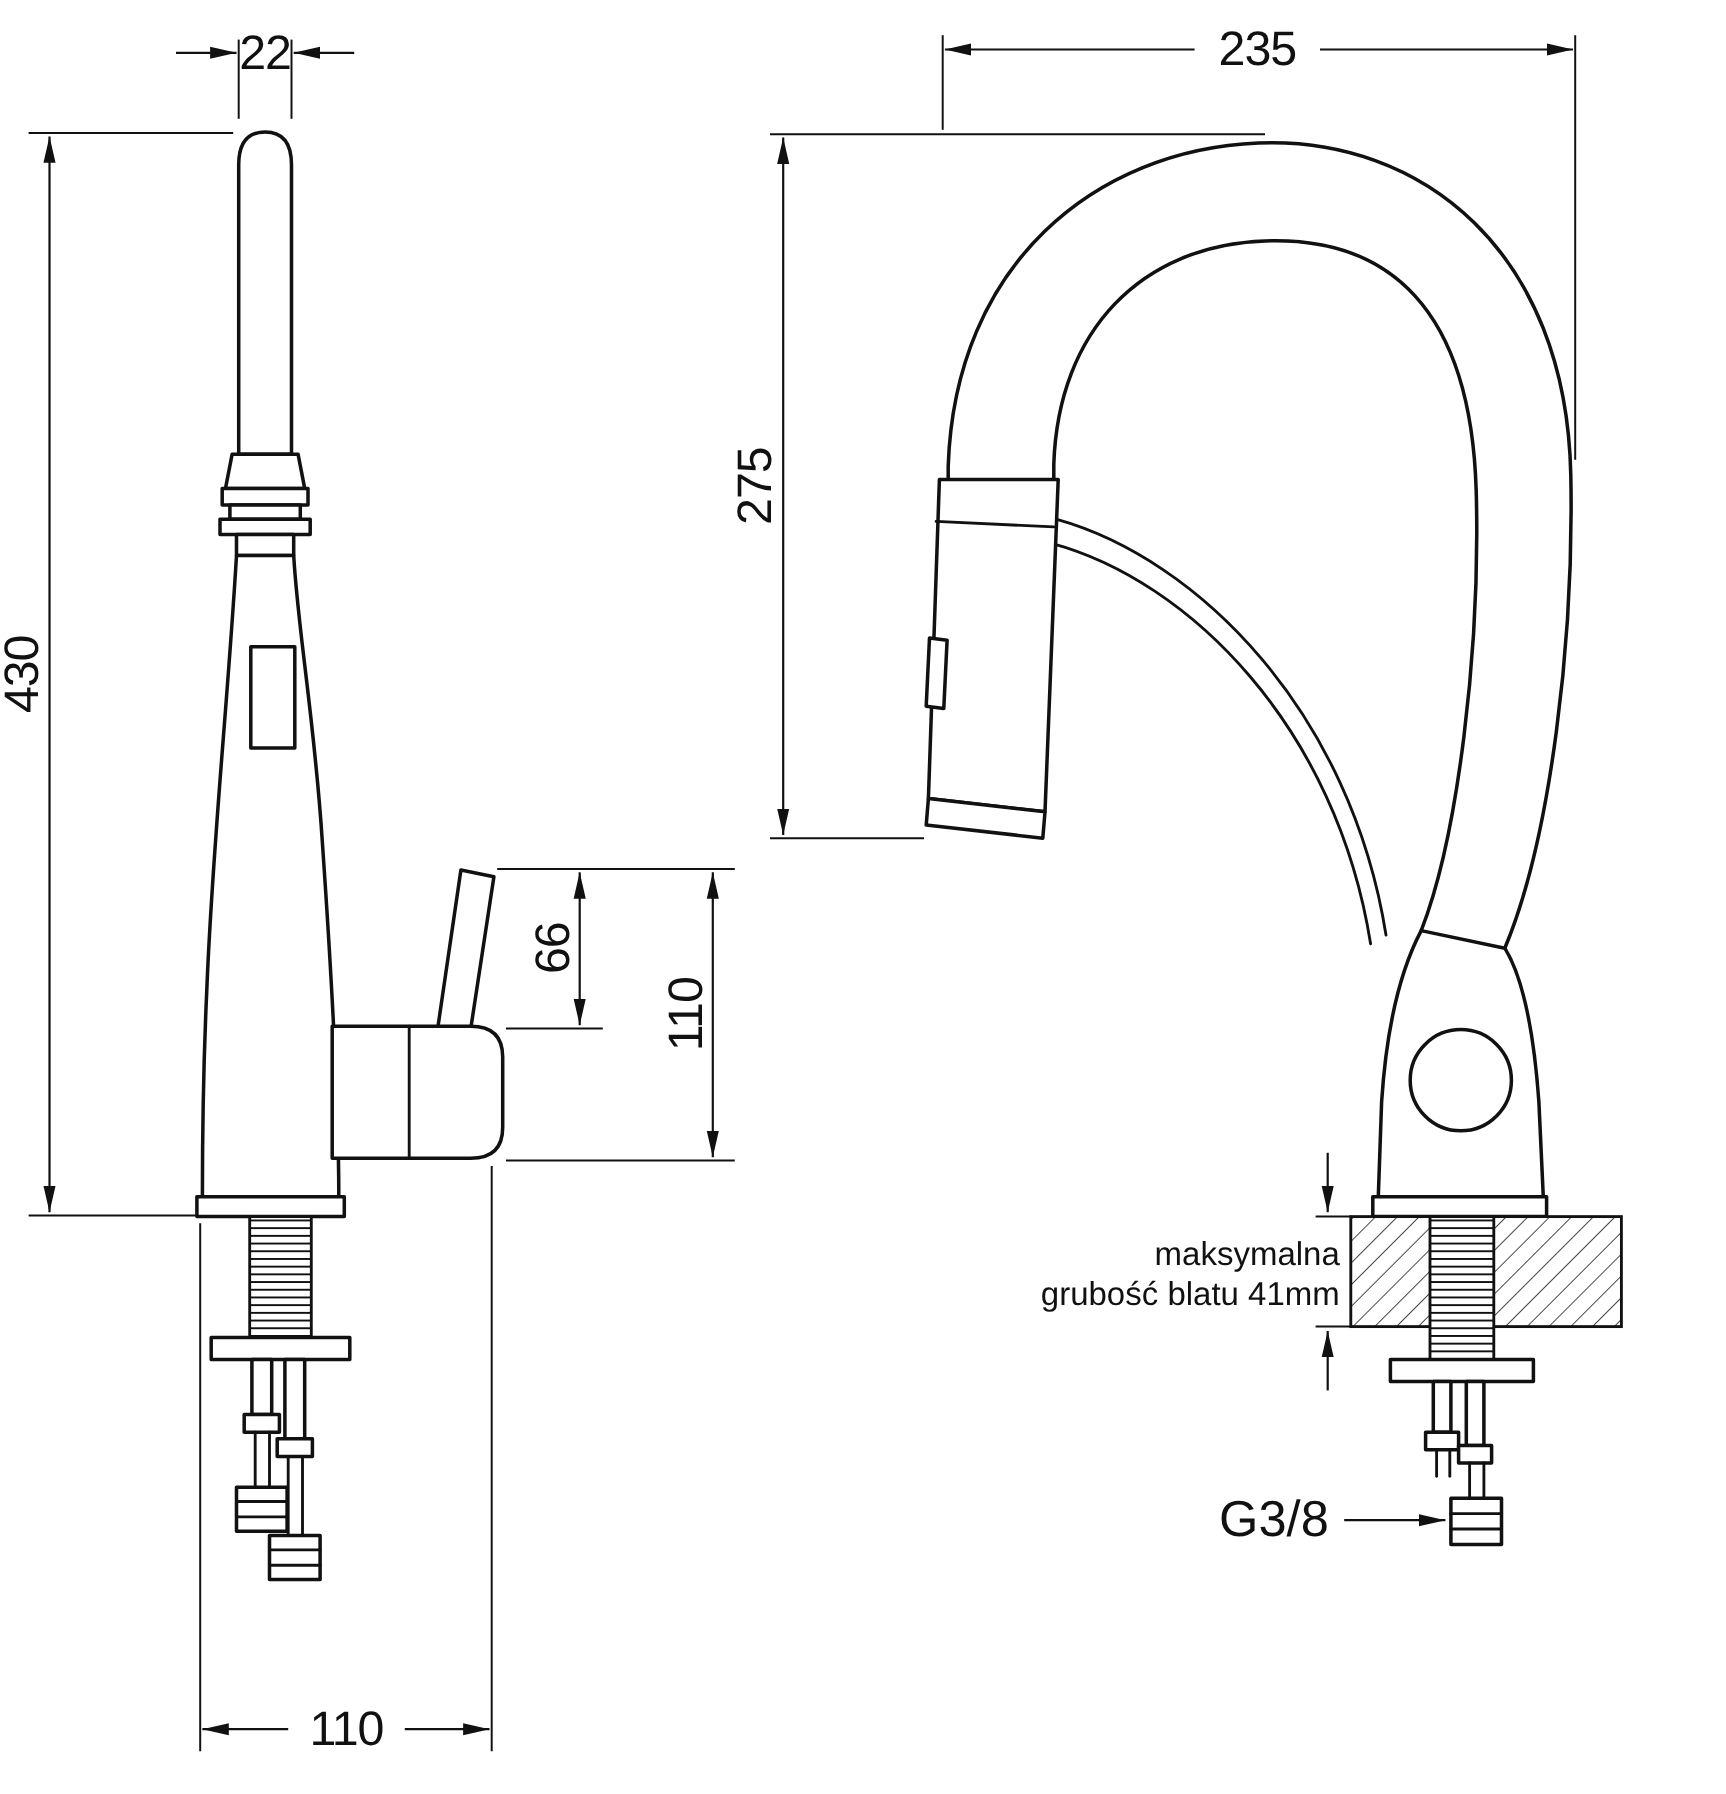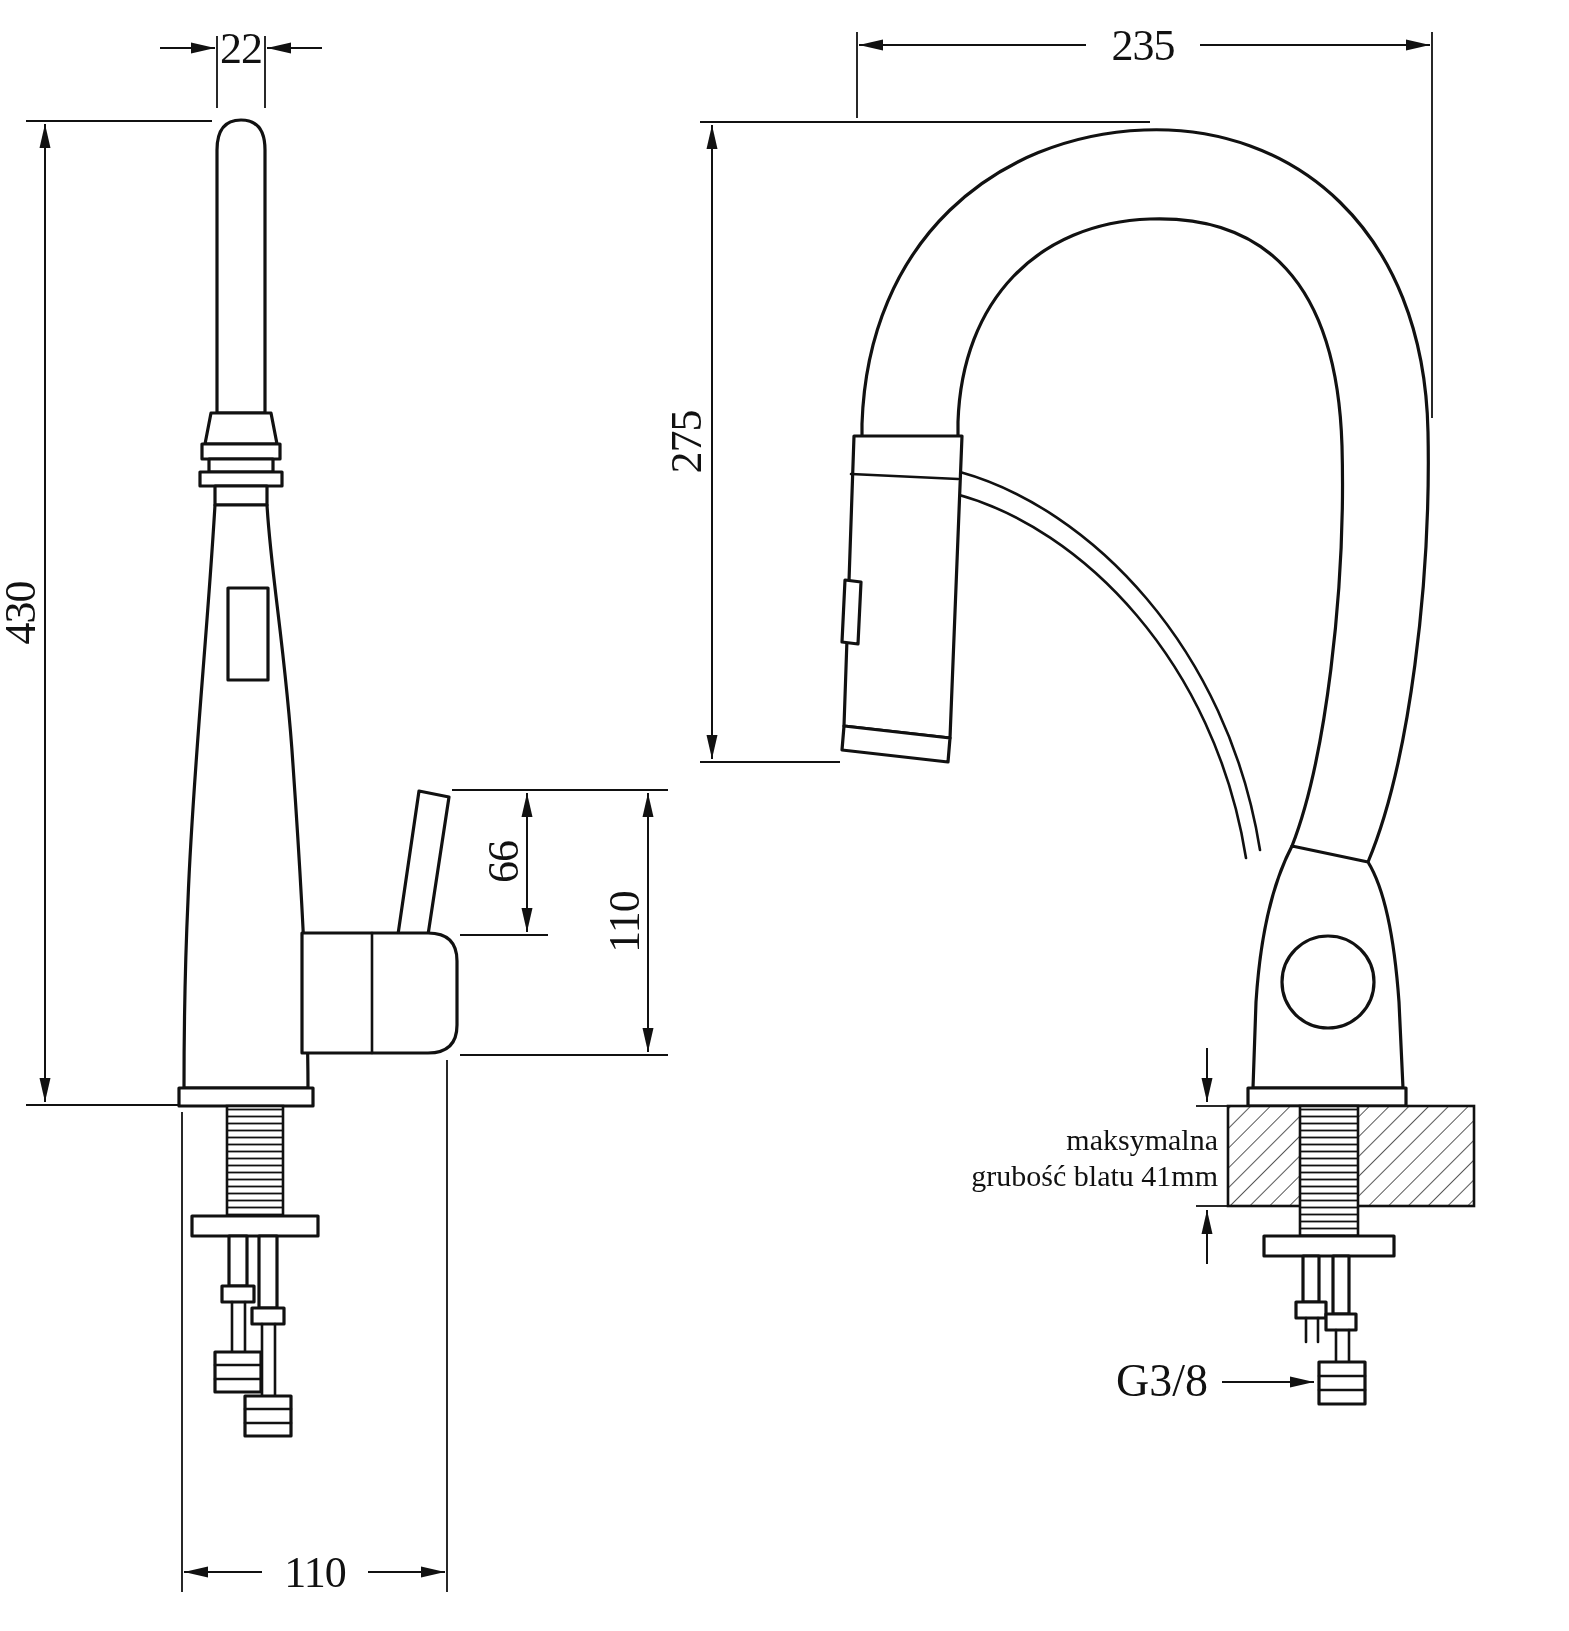--- a/index.html
+++ b/index.html
@@ -5,21 +5,21 @@
   html, body {
     margin: 0;
     padding: 0;
     background: #ffffff;
   }
   .canvas {
     position: relative;
     width: 1569px;
     height: 1631px;
     background: #ffffff;
-    font-family: Liberation Serif, serif;
+    font-family: Liberation Sans, sans-serif;
     overflow: hidden;
   }
   svg { display: block; }
   .outline {
     fill: none;
     stroke: #111111;
     stroke-width: 3.2;
     stroke-linejoin: round;
     stroke-linecap: round;
   }

